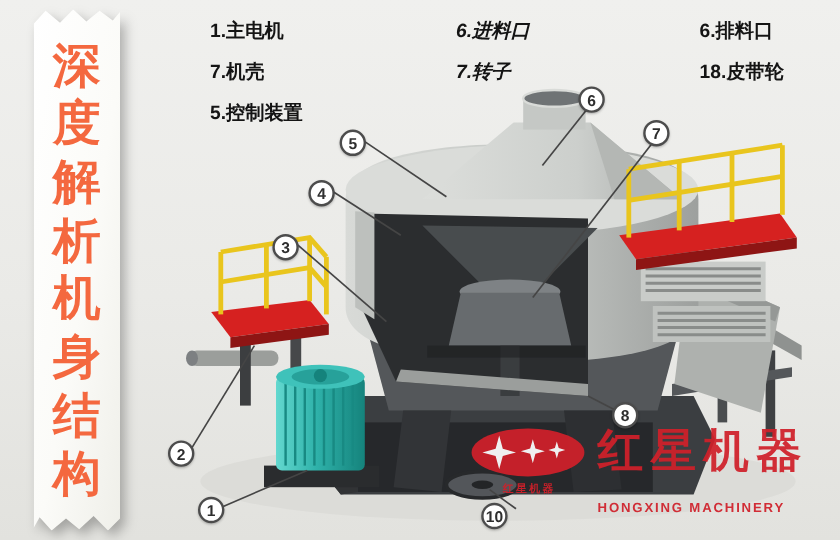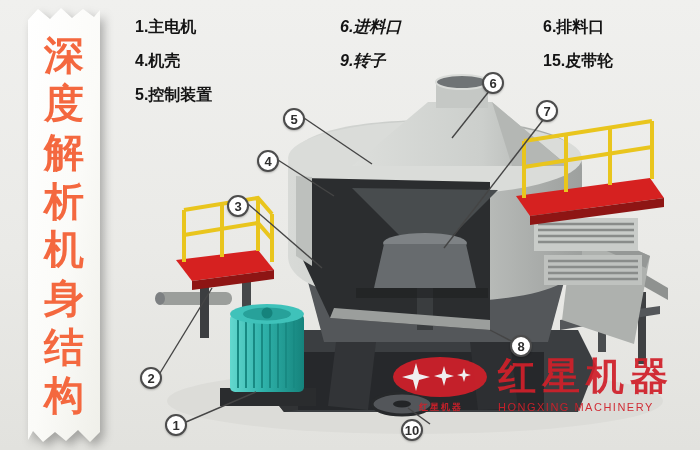--- a/index.html
+++ b/index.html
@@ -19,42 +19,42 @@
     background:linear-gradient(100deg,#ffffff 0%,#fbfbf8 55%,#efefe9 100%);
     clip-path:polygon(0 14px,10px 3px,22px 13px,33px 2px,44px 12px,55px 3px,66px 11px,72px 4px,
       72px calc(100% - 12px),62px calc(100% - 2px),50px calc(100% - 14px),38px calc(100% - 3px),
       27px calc(100% - 12px),15px calc(100% - 2px),5px calc(100% - 13px),0 calc(100% - 4px));
     display:flex; flex-direction:column; align-items:center; justify-content:space-evenly;
     padding:20px 0;
   }
   .bchar { font-size:40px; font-weight:bold; color:#f4683f; line-height:1; }
 
   
-  .legend-col { position:absolute; top:10px; z-index:3; }
+  .legend-col { position:absolute; top:10px; z-index:3;margin-left:40px; }
   .legend-col p { font-size:16px; font-weight:bold; color:#141414; line-height:34px; white-space:nowrap; }
   #legend-col-1 { left:135px; }
   #legend-col-2 { left:340px;font-style:italic; }
   #legend-col-3 { left:543px; }
 
   
   .callout {
     position:absolute; width:22px; height:22px; border:2px solid #4c4c4c; border-radius:50%;
     background:#ffffff; color:#2e2e2e; font-size:13px; font-weight:bold;
     display:flex; align-items:center; justify-content:center; z-index:5;
     box-shadow:0 1px 2px rgba(0,0,0,0.25);
   }
 
   
   .logo { position:absolute; left:392px; top:356px; display:flex; align-items:flex-start; gap:8px;
     z-index:6; opacity:0.93; }
   .logo-emblem { display:flex; flex-direction:column; align-items:center; }
   .logo-emblem-sub { font-size:9px; font-weight:bold; color:#d0202a; letter-spacing:2px; margin-top:1px; }
   .logo-text { display:flex; flex-direction:column; }
   .logo-cn { font-size:38px; font-weight:bold; color:#d0202a; letter-spacing:6px; line-height:1.1; }
-  .logo-en { font-size:11px; font-weight:normal; color:#d0202a; letter-spacing:1.5px; margin-top:3px; }
+  .logo-en { font-size:11px; font-weight:bold; color:#d0202a; letter-spacing:1.5px; margin-top:20px; }
 </style>
 </head>
 <body>
 
 <svg class="machine-svg" width="700" height="450" viewBox="0 0 700 450">
   <defs>
     <linearGradient id="gShell" x1="0" y1="0" x2="1" y2="0">
       <stop offset="0" stop-color="#d8dad7"></stop>
         <stop offset="0.5" stop-color="#c6c9c6"></stop>
         <stop offset="1" stop-color="#9da09e"></stop>
@@ -214,30 +214,30 @@
     <span class="bchar">析</span>
     <span class="bchar">机</span>
     <span class="bchar">身</span>
     <span class="bchar">结</span>
     <span class="bchar">构</span>
   </div>
 </div>
 
 <div class="legend-col" id="legend-col-1">
   <p>1.主电机</p>
-  <p>4.机壳</p>
+  <p>7.机壳</p>
   <p>5.控制装置</p>
 </div>
 <div class="legend-col" id="legend-col-2">
   <p>6.进料口</p>
-  <p>9.转子</p>
+  <p>7.转子</p>
 </div>
 <div class="legend-col" id="legend-col-3">
   <p>6.排料口</p>
-  <p>15.皮带轮</p>
+  <p>18.皮带轮</p>
 </div>
 
 <div class="callout" style="left:165px;top:414px">1</div>
 <div class="callout" style="left:140px;top:367px">2</div>
 <div class="callout" style="left:227px;top:195px">3</div>
 <div class="callout" style="left:257px;top:150px">4</div>
 <div class="callout" style="left:283px;top:108px">5</div>
 <div class="callout" style="left:482px;top:72px">6</div>
 <div class="callout" style="left:536px;top:100px">7</div>
 <div class="callout" style="left:510px;top:335px">8</div>

